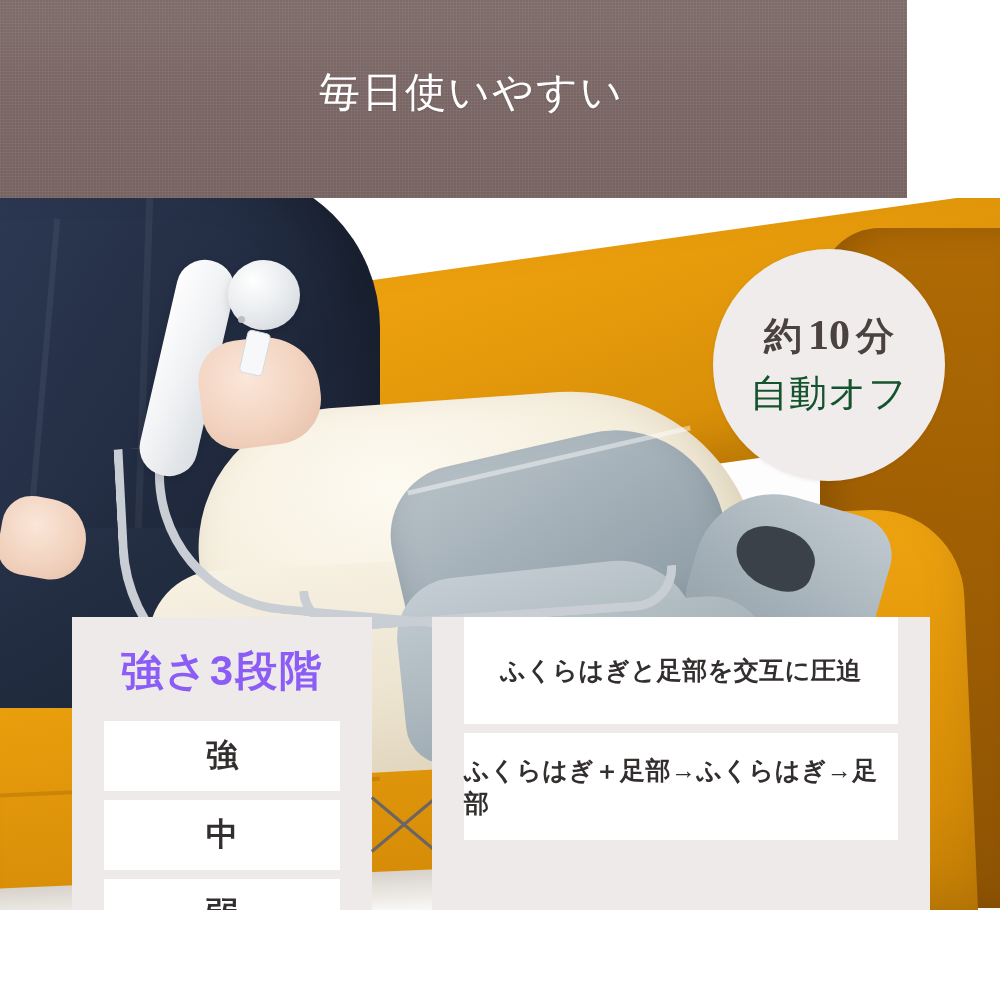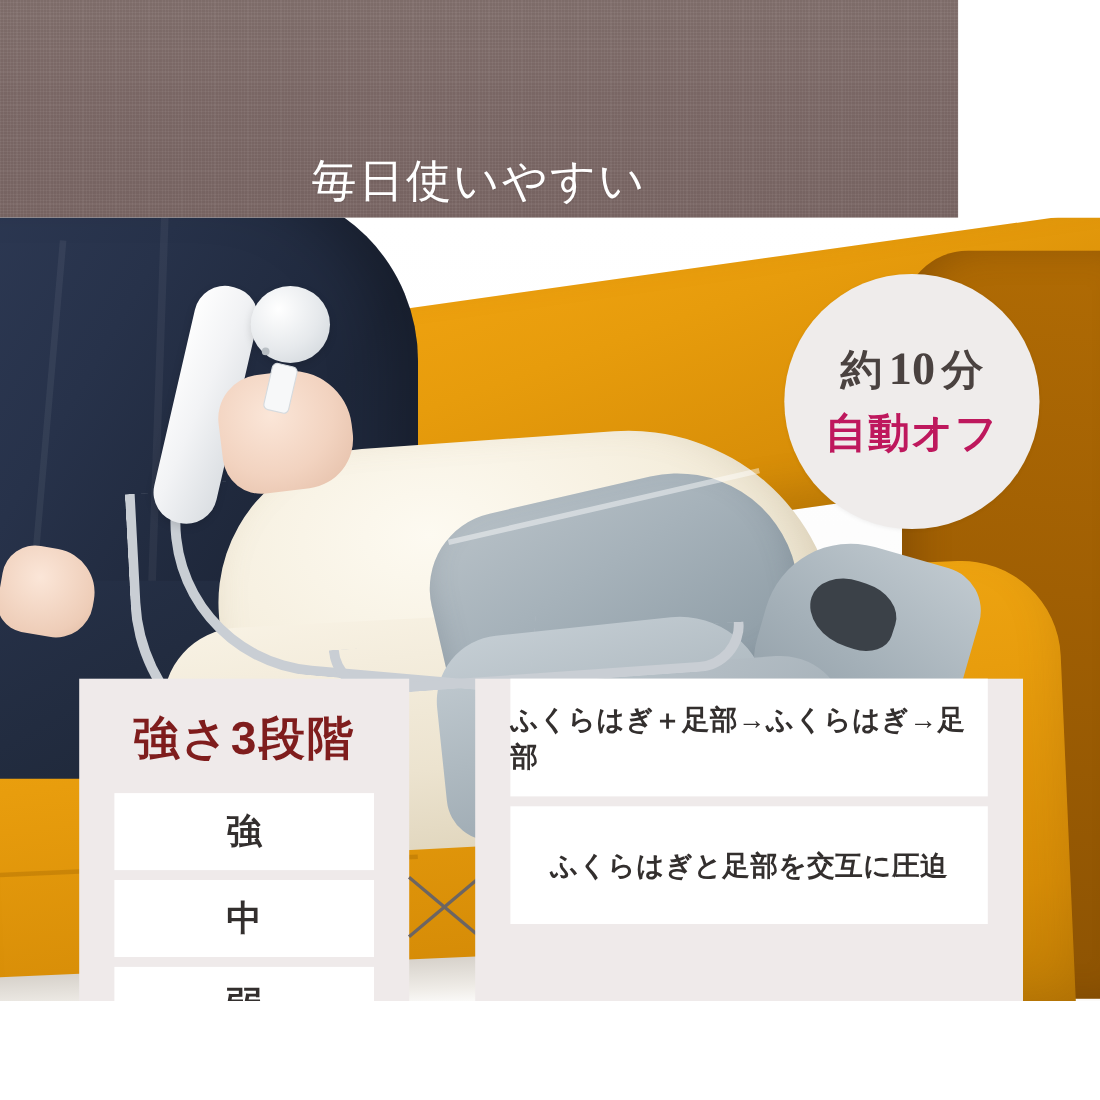--- a/index.html
+++ b/index.html
@@ -24,21 +24,22 @@
     left: 0; top: 0;
     width: 871px;
     height: 198px;
     background:
       repeating-linear-gradient(0deg, rgba(255,255,255,0.035) 0px, rgba(255,255,255,0.035) 1px, rgba(0,0,0,0.02) 1px, rgba(0,0,0,0.02) 3px),
       repeating-linear-gradient(90deg, rgba(255,255,255,0.03) 0px, rgba(255,255,255,0.03) 1px, rgba(0,0,0,0.02) 1px, rgba(0,0,0,0.02) 3px),
       linear-gradient(180deg, #82706d 0%, #7d6a68 45%, #7a6765 100%);
     display: flex;
     flex-direction: column;
     align-items: center;
-    justify-content: flex-end;
+    justify-content: center;
+    padding-left: 36px;
   }
   .header-line1 {
     color: #ffffff;
     font-size: 41px;
     line-height: 1.05;
     letter-spacing: 2px;
     font-weight: 500;
     margin-bottom: 12px;
     text-shadow: 0 1px 2px rgba(0,0,0,0.10);
   }
@@ -307,40 +308,40 @@
     display: flex;
     align-items: baseline;
     color: #4a4240;
     font-weight: 700;
     margin-bottom: 6px;
   }
   .badge-approx { font-size: 38px; letter-spacing: 0px; }
   .badge-num    { font-size: 42px; line-height: 1; margin: 0 6px; font-family: "Liberation Serif", serif; font-weight: 700; }
   .badge-unit   { font-size: 38px; }
   .badge-row2 {
-    color: #be185d;
+    color: #14532d;
     font-size: 38px;
-    font-weight: 700;
+    font-weight: 400;
     letter-spacing: 1px;
   }
 
   
   .panel {
     position: absolute;
     background: #efeaea;
     box-sizing: border-box;
     display: flex;
     flex-direction: column;
     align-items: center;
   }
   .panel-left  { left: 72px;  top: 617px; width: 300px; height: 361px; }
   .panel-right { left: 432px; top: 617px; width: 498px; height: 361px; }
 
   .panel-title {
-    color: #7f1d1d;
+    color: #8b5cf6;
     font-weight: 700;
     letter-spacing: 2px;
     text-align: center;
   }
   .panel-left  .panel-title { font-size: 42px; margin-top: 26px; margin-bottom: 22px; }
   .panel-right .panel-title { font-size: 42px; margin-top: 26px; margin-bottom: 22px; }
 
   .rows {
     width: 100%;
     display: flex;
@@ -455,23 +456,23 @@
   </div>
 
   <div class="x-mark">
     <span class="a"></span>
     <span class="b"></span>
   </div>
 
   <div class="panel panel-right">
     <div class="rows">
       <div class="row">
+        <span>ふくらはぎと足部を交互に圧迫</span>
+      </div>
+      <div class="row">
         <span>ふくらはぎ＋足部→ふくらはぎ→足部</span>
       </div>
-      <div class="row">
-        <span>ふくらはぎと足部を交互に圧迫</span>
-      </div>
     </div>
   </div>
 
   <div class="bottom-white"></div>
 
 </div>
 
 </body></html>

